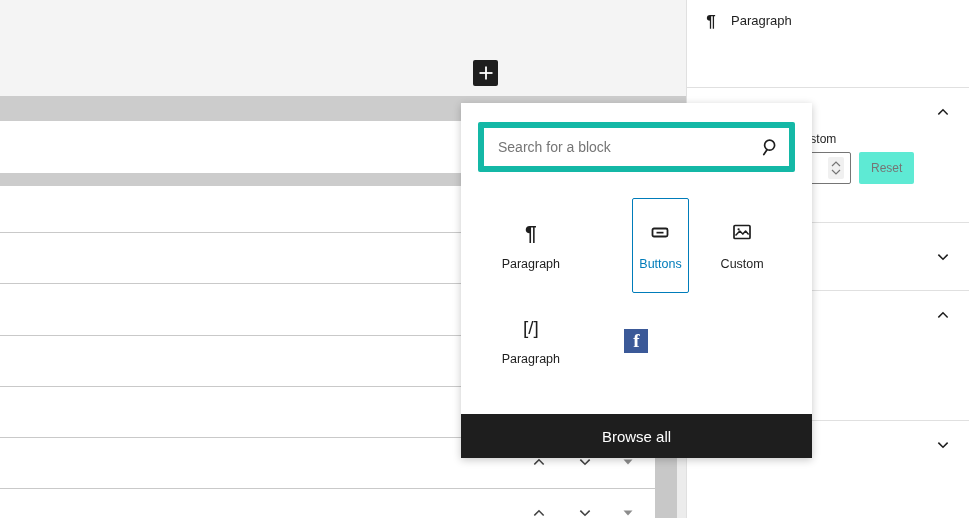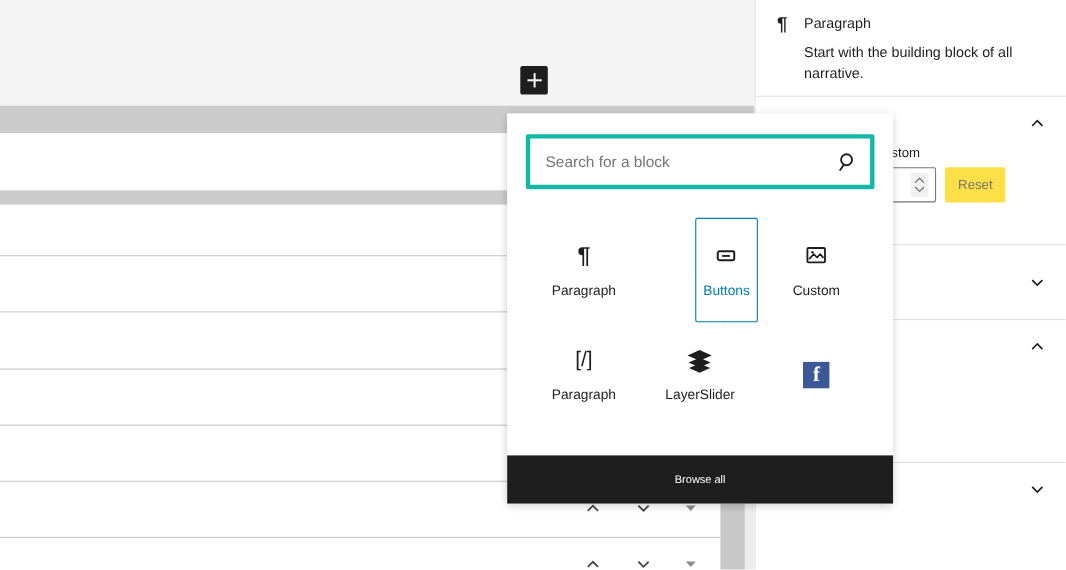--- a/index.html
+++ b/index.html
@@ -203,21 +203,21 @@
     display: flex;
     flex-direction: column;
     align-items: center;
     justify-content: center;
     gap: 2px;
     cursor: pointer;
   }
   .sb-reset {
     height: 32px;
     padding: 0 12px;
-    background: #fde047;
+    background: #5eead4;
     border: none;
     border-radius: 2px;
     color: #757575;
     font-size: 12px;
     font-family: "Liberation Sans", sans-serif;
     cursor: pointer;
   }
   .sb-help-text {
     position: absolute;
     font-size: 12px;
@@ -238,21 +238,21 @@
   }
   #inserter-search-wrap {
     position: absolute;
     left: 17px; top: 19px;
     width: 317px; height: 50px;
   }
   #inserter-search {
     width: 100%;
     height: 100%;
     box-sizing: border-box;
-    border: 4px solid #14b8a6;
+    border: 6px solid #14b8a6;
     border-radius: 2px;
     padding: 0 44px 0 14px;
     font-size: 14px;
     font-family: "Liberation Sans", sans-serif;
     color: #1e1e1e;
     outline: none;
     background: #fff;
   }
   #inserter-search::placeholder { color: #757575; opacity: 1; }
   #inserter-search-icon {
@@ -329,21 +329,21 @@
   }
 
   #browse-all-button {
     position: absolute;
     left: 0; bottom: 0;
     width: 351px;
     height: 44px;
     background: #1e1e1e;
     color: #ffffff;
     border: none;
-    font-size: 10px;
+    font-size: 15px;
     font-family: "Liberation Sans", sans-serif;
     cursor: pointer;
     display: flex;
     align-items: center;
     justify-content: center;
   }
 </style>
 </head>
 <body>
 
@@ -410,21 +410,20 @@
   </div>
 </div>
 
 <div id="sidebar">
 
   <div class="sb-panel" id="sb-paragraph-card">
     <div class="sb-card-head">
       <span class="sb-pilcrow">¶</span>
       <span class="sb-card-title">Paragraph</span>
     </div>
-    <div class="sb-card-desc">Start with the building block of all narrative.</div>
   </div>
 
   <div class="sb-panel" id="sb-typography-panel">
     <div class="sb-collapse-toggle" style="top:12px;">
       <svg width="18" height="18" viewBox="0 0 24 24">
         <path d="M6.5 14.5 12 9l5.5 5.5" fill="none" stroke="#1e1e1e" stroke-width="2" stroke-linecap="square"></path>
       </svg>
     </div>
 
     <div class="sb-field-row" style="left:-24px; top:44px;">
@@ -517,29 +516,19 @@
         <span class="block-tile-label">Custom</span>
       </div>
       <div class="block-tile">
         <span class="block-tile-icon">
           <span class="shortcode-glyph">[/]</span>
         </span>
         <span class="block-tile-label">Paragraph</span>
       </div>
       <div class="block-tile">
         <span class="block-tile-icon">
-          <svg width="26" height="24" viewBox="0 0 26 24">
-            <path d="M13 3.2 24 8.1 13 13 2 8.1z" fill="#1e1e1e"></path>
-            <path d="M13 10.2 23 14.6 13 19 3 14.6z" fill="#1e1e1e"></path>
-            <path d="M13 15.4 22.6 19.6 13 23.8 3.4 19.6z" fill="#1e1e1e"></path>
-          </svg>
-        </span>
-        <span class="block-tile-label">LayerSlider</span>
-      </div>
-      <div class="block-tile">
-        <span class="block-tile-icon">
           <span class="fb-icon">f</span>
         </span>
       </div>
     </div>
 
   <button id="browse-all-button">Browse all</button>
 </div>
 
 </body></html>

